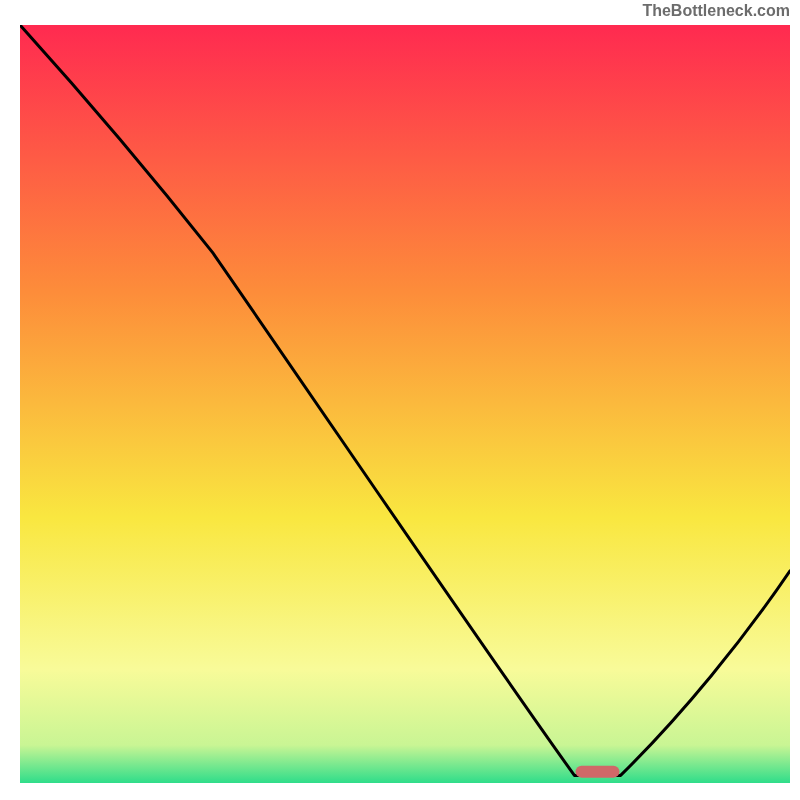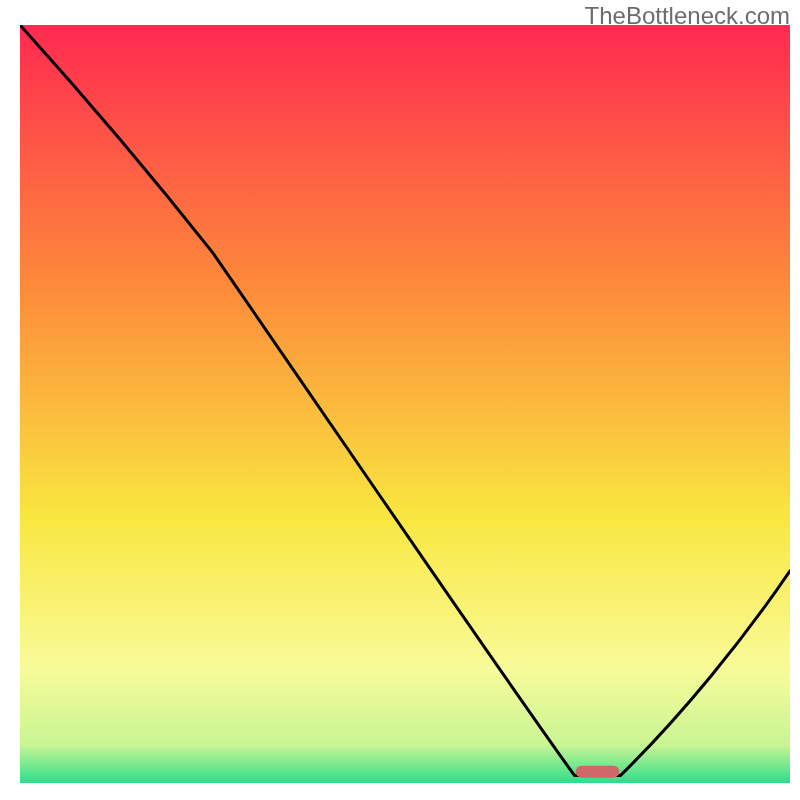--- a/index.html
+++ b/index.html
@@ -9,23 +9,23 @@
     height: 800px;
     background: #fff;
     font-family: Arial, sans-serif;
     position: relative;
     overflow: hidden;
   }
   #watermark {
     position: absolute;
     top: 2px;
     right: 10px;
-    font-size: 24px;
+    font-size: 16px;
     color: #6c6c6c;
-    font-weight: 400;
+    font-weight: 700;
     z-index: 5;
     font-family: Arial, sans-serif;
   }
   #plot-area {
     position: absolute;
     left: 20px;
     top: 25px;
     width: 770px;
     height: 758px;
   }

